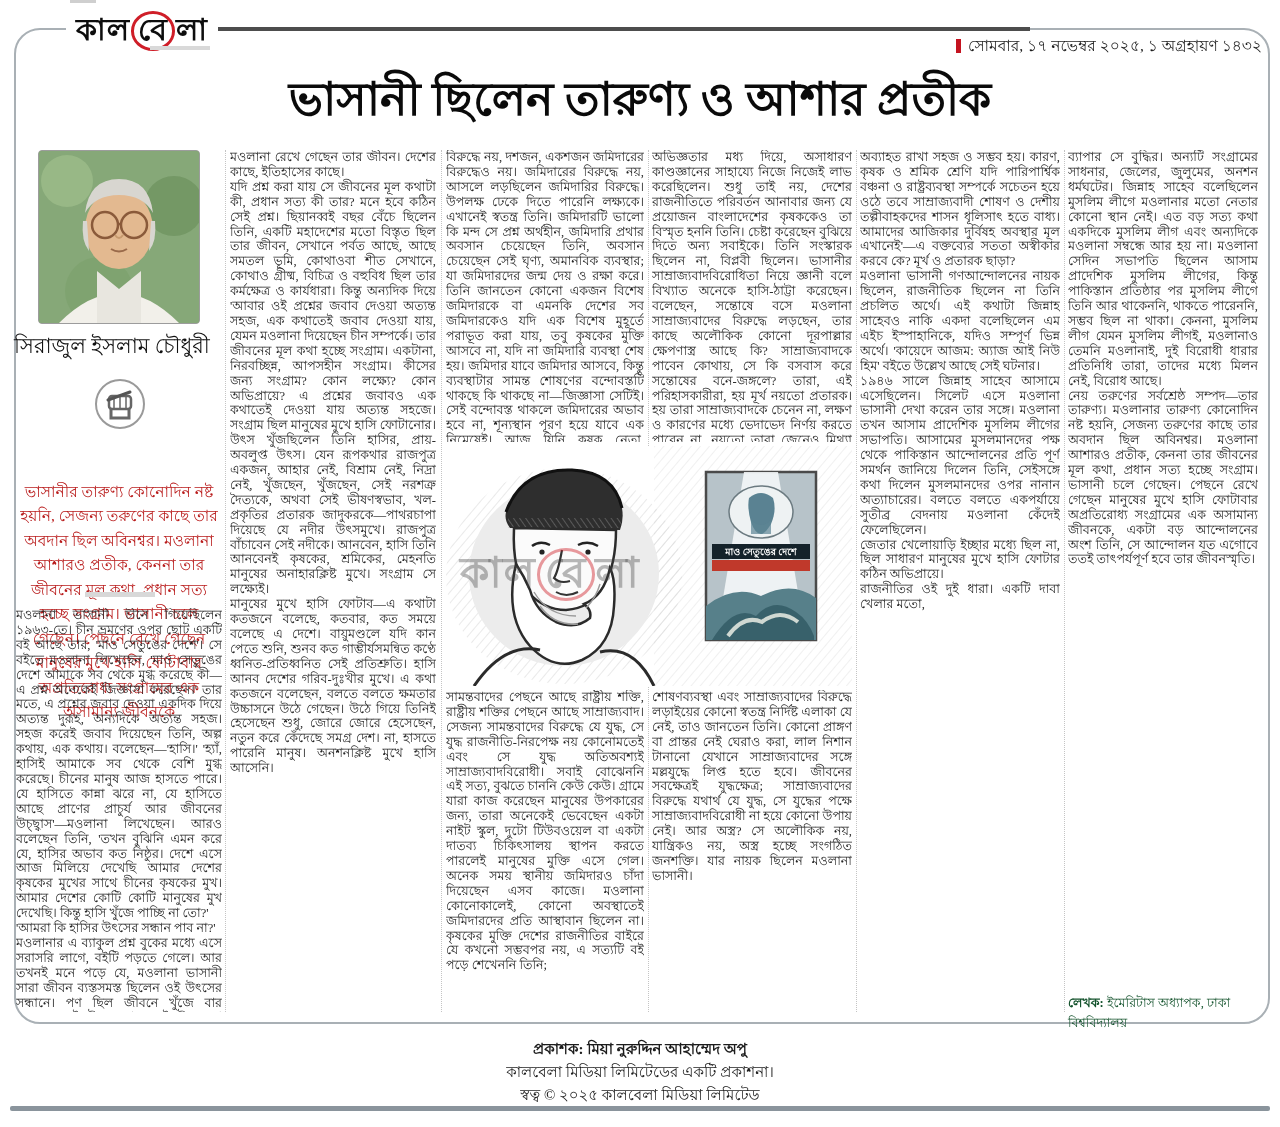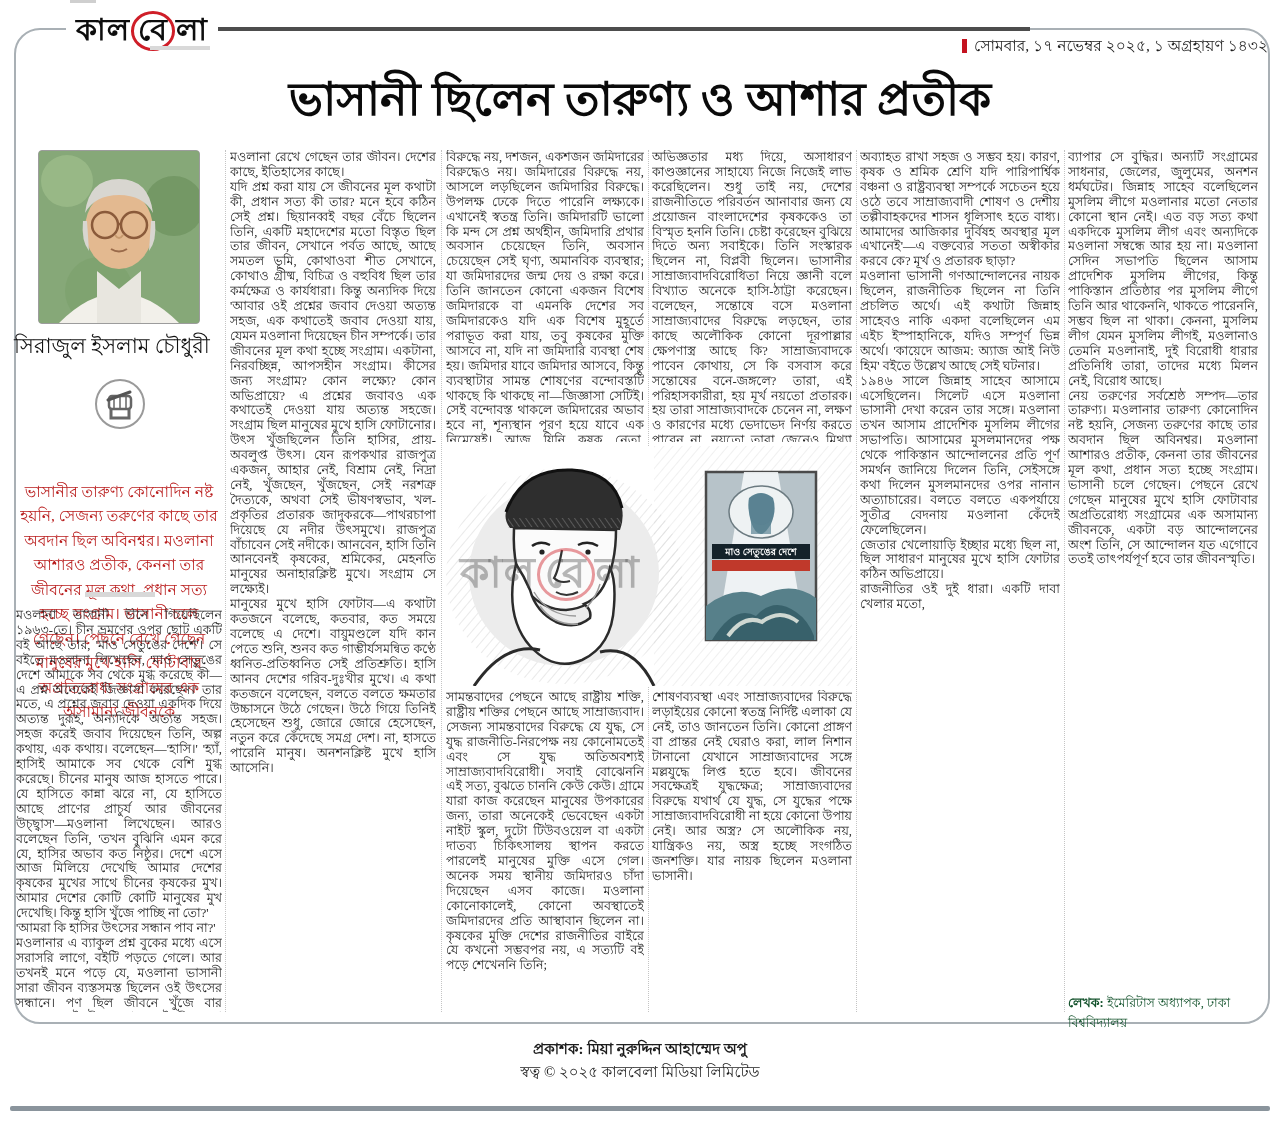--- a/index.html
+++ b/index.html
@@ -10,21 +10,21 @@
          border:2px solid #a9b0b5;border-radius:26px;}
   .top-rule{position:absolute;left:118px;top:27px;width:912px;height:4px;background:#4d4d4d;}
   .bottom-rule{position:absolute;left:10px;top:1106px;width:1260px;height:5px;background:#8a949c;border-radius:2px;}
   
   .logo{position:absolute;left:66px;top:4px;background:#fff;padding:2px 10px 4px 10px;
         font-weight:bold;font-size:30px;color:#0d0d0d;letter-spacing:1px;white-space:nowrap;}
   .logo .ring{display:inline-block;border:3px solid #cf1e28;border-radius:50%;
         padding:0 4px 2px 4px;margin:0 1px;line-height:1.05;}
   .logo-tagline{position:absolute;left:150px;top:46px;width:60px;height:4px;background:#d9d9d9;}
   .logo-topmark{position:absolute;left:70px;top:0px;width:26px;height:3px;background:#cfcfcf;}
-  .dateline{position:absolute;right:12px;top:34px;font-size:15.5px;color:#1e1e1e;white-space:nowrap;}
+  .dateline{position:absolute;right:18px;top:34px;font-size:15.5px;color:#1e1e1e;white-space:nowrap;}
   .date-tick{display:inline-block;width:5px;height:14px;background:#c41320;margin-right:7px;vertical-align:-2px;}
   
   .headline{position:absolute;left:230px;top:72px;width:820px;text-align:center;
             font-size:46px;font-weight:bold;color:#0a0a0a;line-height:1.2;}
   
   .photo{position:absolute;left:38px;top:150px;width:160px;height:172px;border:1px solid #9c9c9c;
          border-radius:4px;overflow:hidden;background:#7ea06b;}
   .author-name{position:absolute;left:14px;top:330px;width:210px;text-align:left;
                font-size:21px;color:#111;}
   .fist-badge{position:absolute;left:94px;top:378px;width:52px;height:52px;}
@@ -194,16 +194,17 @@
         <path d="M262 194 L262 160 Q290 138 317 150 Q348 134 372 152 L372 194 Z" fill="#57808a"></path>
         <path d="M268 194 Q290 158 312 170 Q330 150 352 166 Q364 174 370 190 L370 194 Z" fill="#38616b"></path>
         <path d="M284 190 Q300 168 318 176 Q336 162 354 176" stroke="#cfd8d2" stroke-width="4" fill="none"></path>
       </g>
     </svg>
   </div>
   <div class="watermark"><span>কাল</span><span class="ring">বে</span><span>লা</span></div>
 
   <div class="footer">
     <div class="f-strong">প্রকাশক: মিয়া নুরুদ্দিন আহাম্মেদ অপু</div>
+    <div>কালবেলা মিডিয়া লিমিটেডের একটি প্রকাশনা।</div>
     <div>স্বত্ব © ২০২৫ কালবেলা মিডিয়া লিমিটেড</div>
   </div>
 
 </div>
 
 </body></html>

